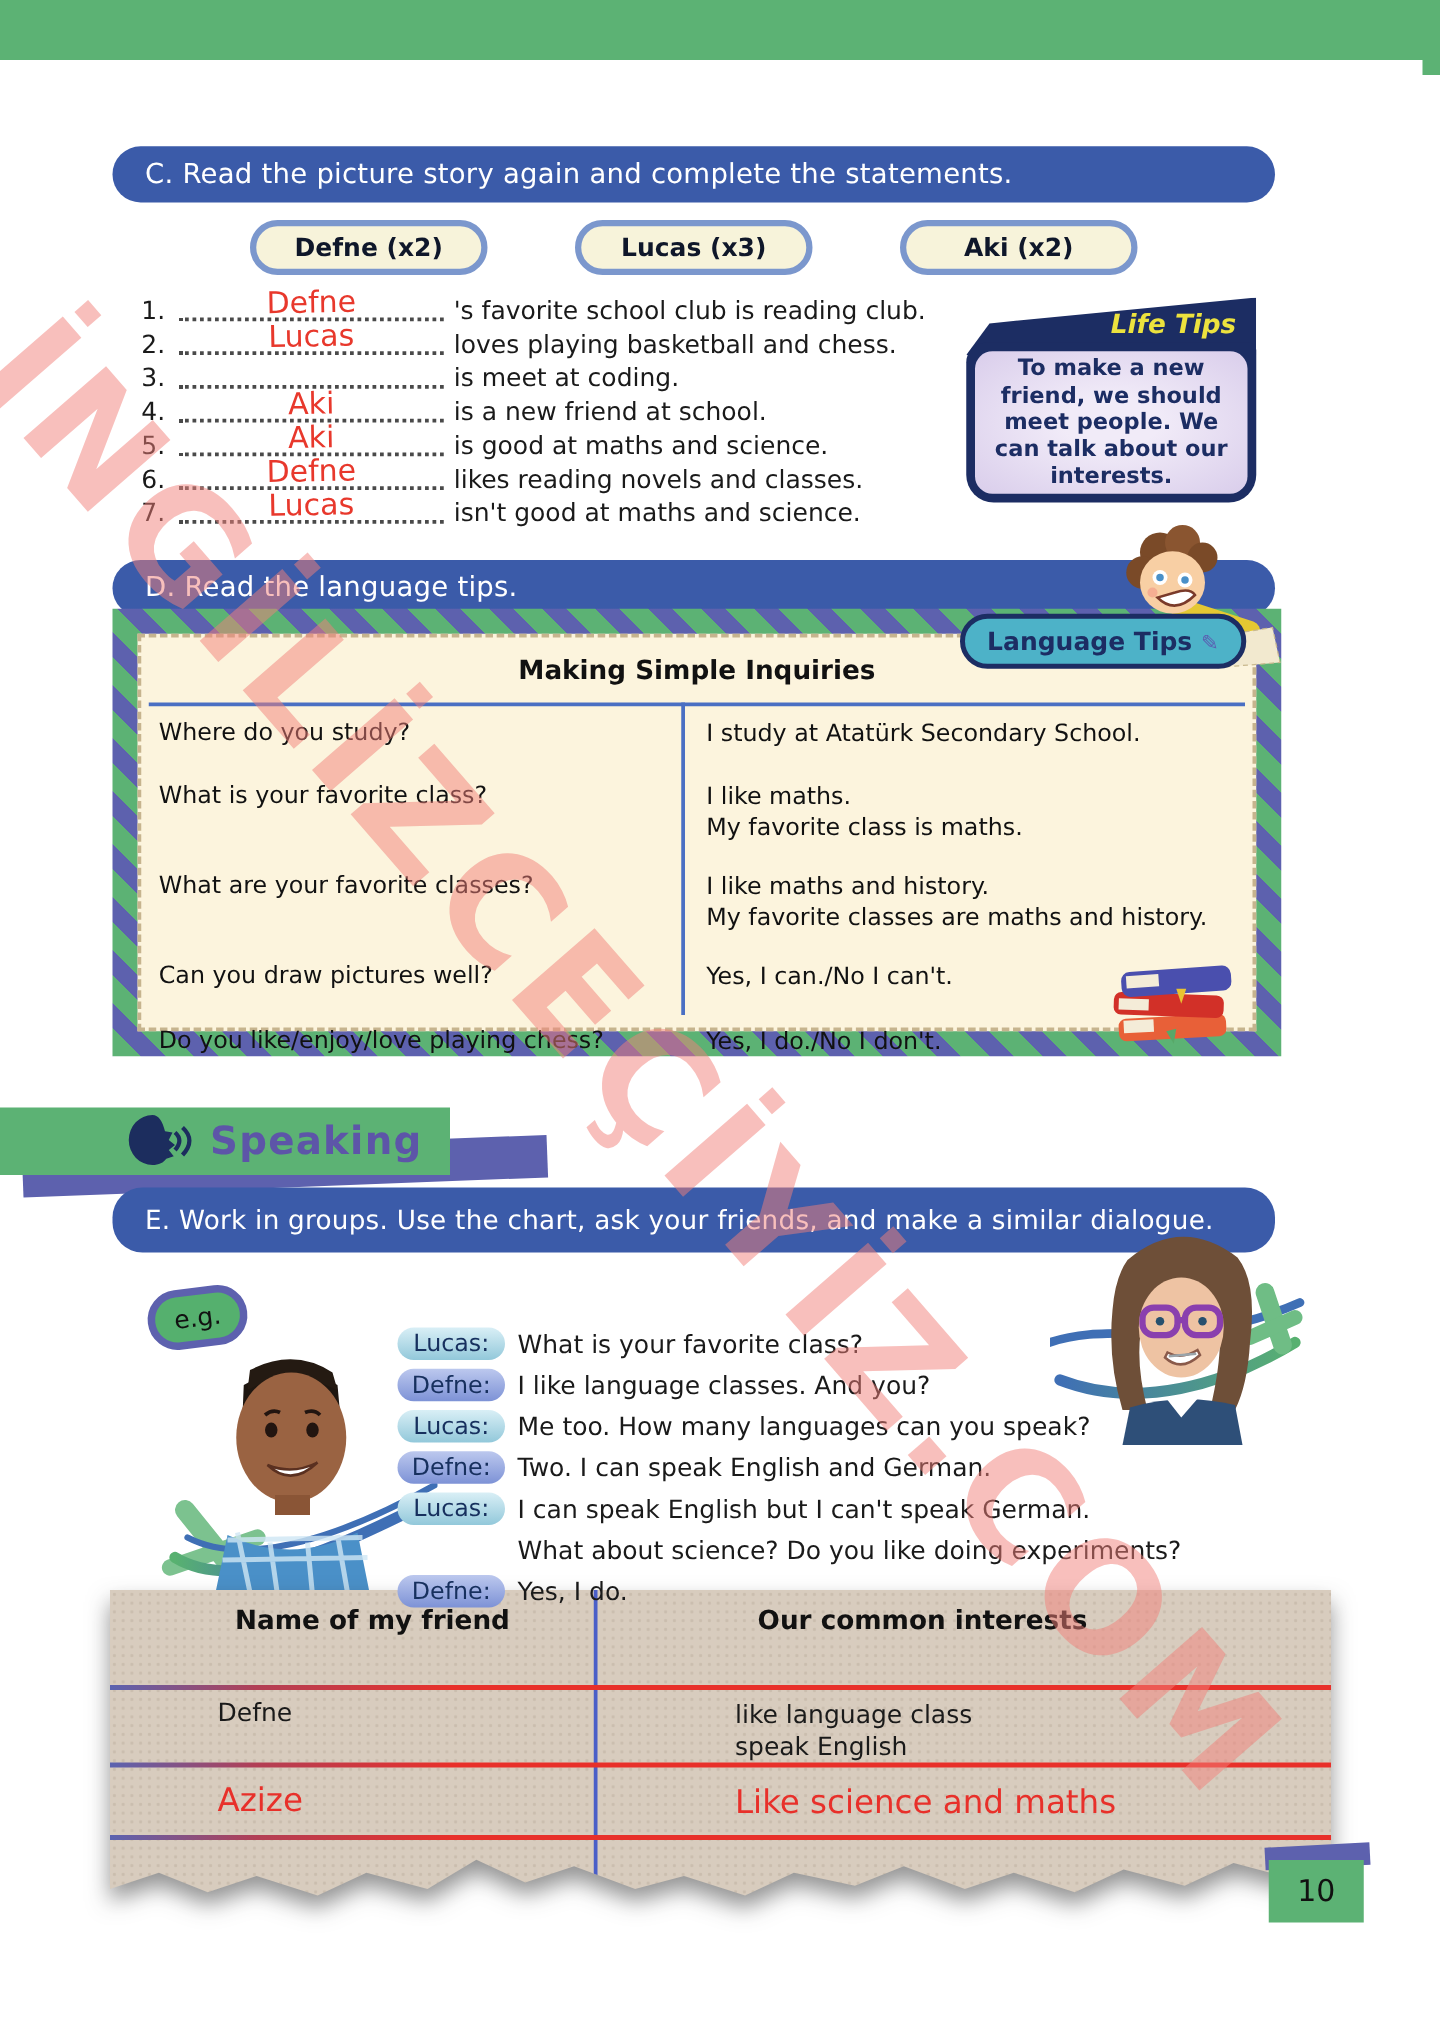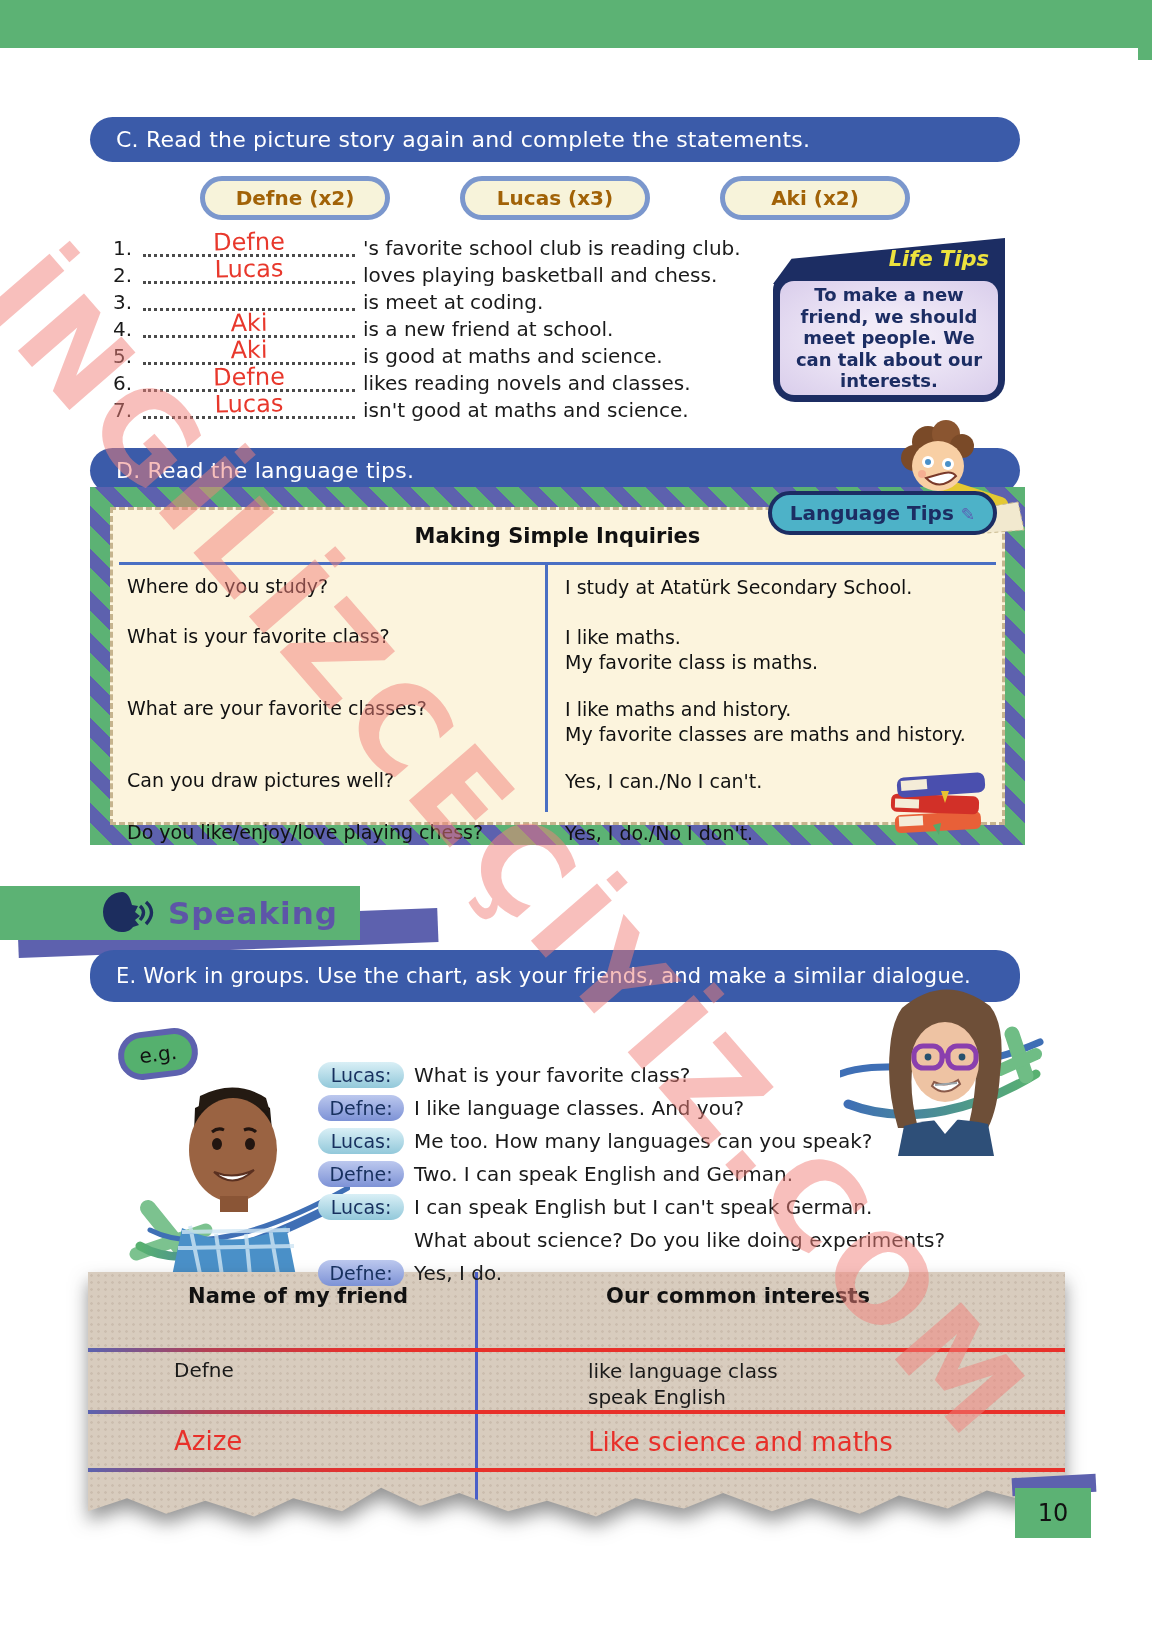--- a/index.html
+++ b/index.html
@@ -11,21 +11,21 @@
   .topbar-notch { position:absolute; right:0; top:48px; width:14px; height:12px; background:#5cb274; }
 
   
   .banner { position:absolute; left:90px; width:930px; height:45px; background:#3b5ba9; border-radius:24px; color:#fff; font-weight:normal; display:flex; align-items:center; padding-left:26px; font-size:22px; letter-spacing:.2px; }
   #banner-c { top:117px; }
   #banner-d { top:448px; }
   #banner-e { top:950px; height:52px; font-size:21px; }
 
   
   #word-bank { position:absolute; left:0; top:176px; width:1152px; height:44px; }
-  .wb-pill { position:absolute; top:0; width:190px; height:44px; background:#f7f3da; border:5px solid #7b97cd; border-radius:24px; display:flex; align-items:center; justify-content:center; font-weight:bold; font-size:20px; color:#a16207; }
+  .wb-pill { position:absolute; top:0; width:190px; height:44px; background:#f7f3da; border:5px solid #7b97cd; border-radius:24px; display:flex; align-items:center; justify-content:center; font-weight:bold; font-size:20px; color:#0f172a; }
   .wb-pill:nth-child(1){ left:200px; } .wb-pill:nth-child(2){ left:460px; } .wb-pill:nth-child(3){ left:720px; }
 
   
   #statements { position:absolute; left:113px; top:233px; width:680px; }
   .st-row { display:flex; align-items:flex-end; height:27px; font-size:20px; color:#1a1a1a; }
   .st-num { width:30px; }
   .st-blank { position:relative; width:212px; border-bottom:3px dotted #4a4a4a; height:24px; margin:0 8px 3px 0; }
   .st-ans { position:absolute; left:50%; transform:translateX(-50%) rotate(-1deg); bottom:-2px; color:#e8382c; font-size:24px; white-space:nowrap; }
   .st-text { white-space:nowrap; }
 

